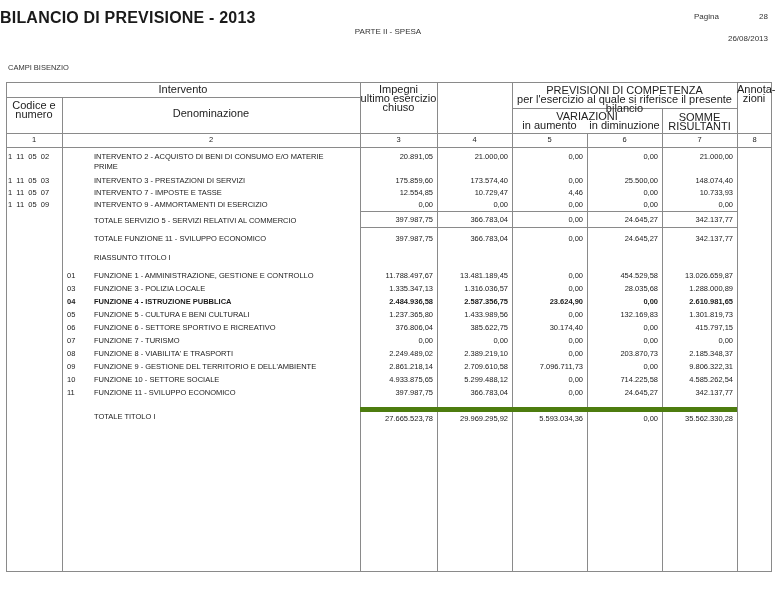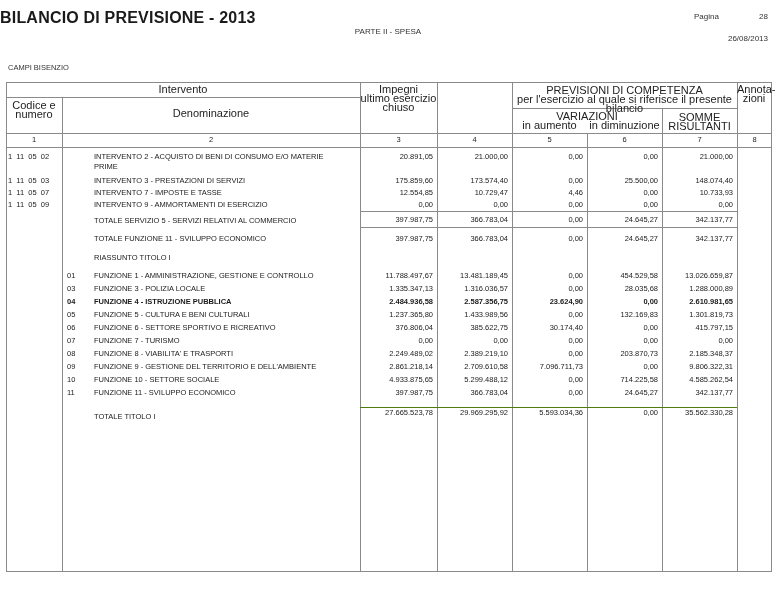--- a/index.html
+++ b/index.html
@@ -24,21 +24,21 @@
   .rcode{position:absolute;left:2px;width:54px;white-space:pre;}
   .rsub{position:absolute;left:61px;width:22px;}
   .rname{position:absolute;left:88px;width:240px;line-height:10px;}
   .nums{position:absolute;left:354px;top:0;width:377px;display:flex;box-sizing:border-box;}
   .nums span{display:block;text-align:right;padding-right:4px;box-sizing:border-box;width:75px;}
   .nums span:first-child{width:77px;}
   .row.total-boxed{height:17px;}
   .row.total-boxed .nums{border-top:1px solid #8a8a8a;border-bottom:1px solid #8a8a8a;height:17px;align-items:center;}
   .row.total-boxed .rname{top:5px;}
   .row.grand-total{height:16px;padding-left:40px;}
-  .row.grand-total .nums{border-top:1px solid #4d7c0f;height:16px;align-items:flex-start;}
+  .row.grand-total .nums{border-top:5px solid #4d7c0f;height:16px;align-items:flex-end;}
   .row.grand-total .rname{top:5px;}
 </style>
 </head>
 <body>
 
 <div class="page">
   <div class="abs title">BILANCIO DI PREVISIONE - 2013</div>
   <div class="abs subtitle">PARTE II - SPESA</div>
   <div class="abs pagelbl">Pagina</div>
   <div class="abs pagenum">28</div>

